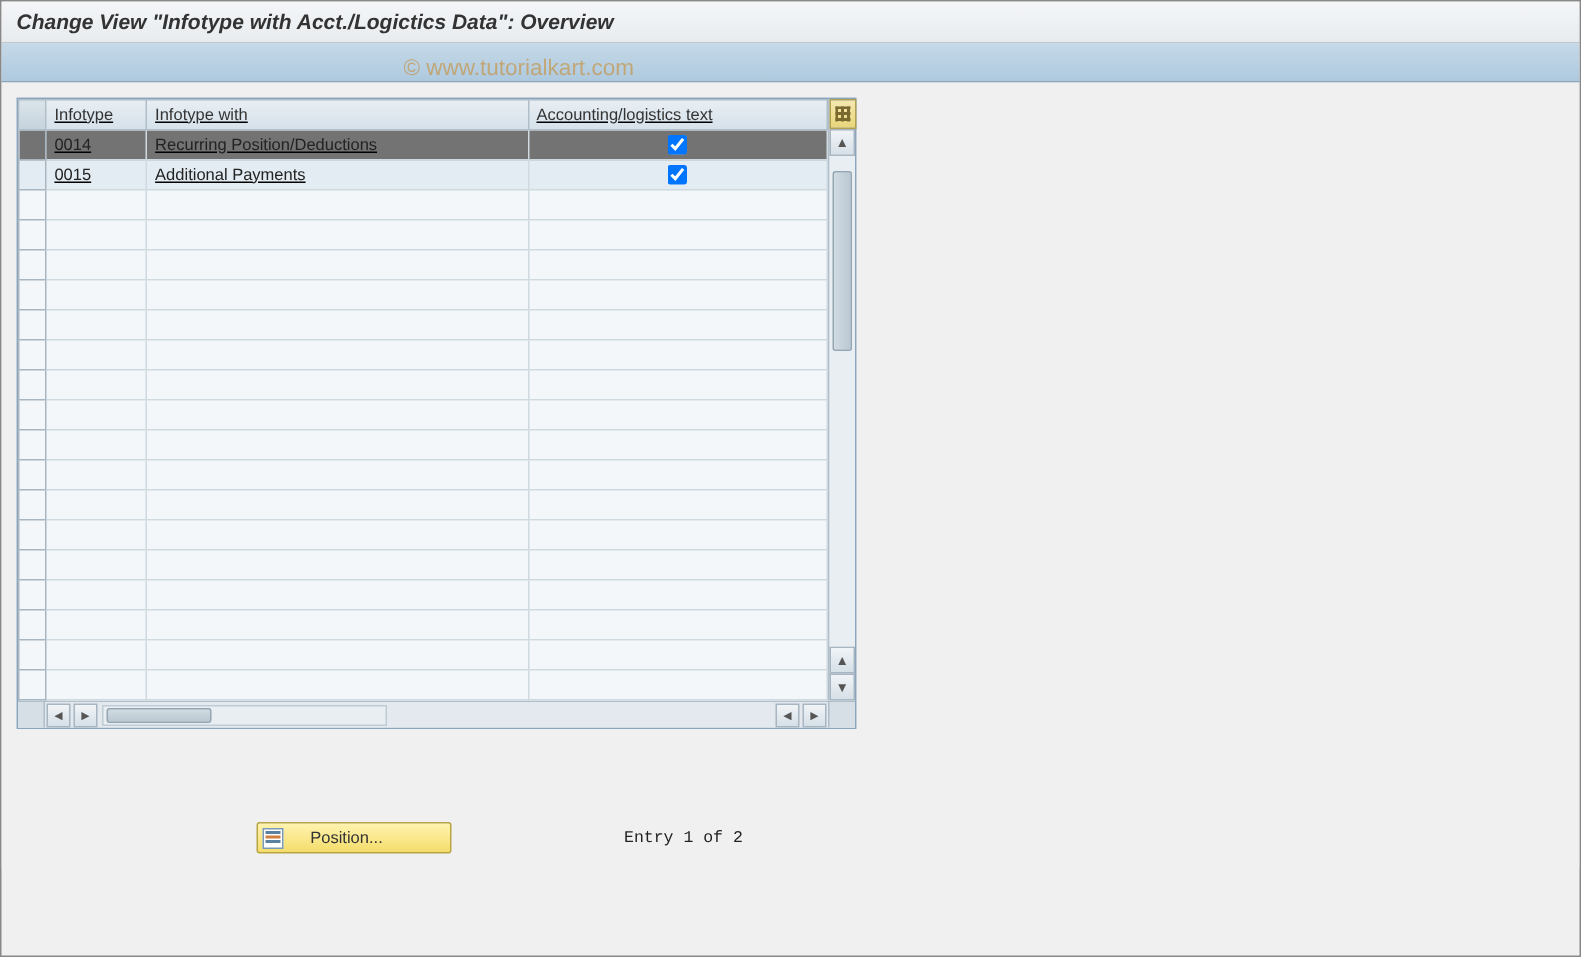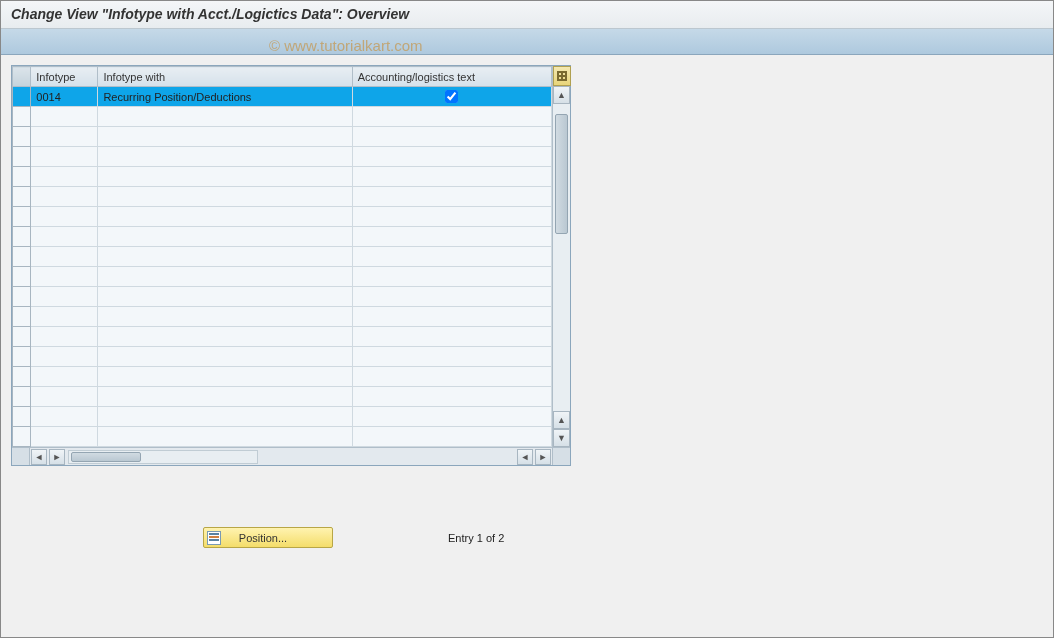--- a/index.html
+++ b/index.html
@@ -48,20 +48,21 @@
       border: 1px solid #8ba6bc;
       background: #fff;
       position: relative;
       width: 560px;
     }
     .table-scroll-container {
       display: flex;
     }
     .table-main {
       flex: 1;
+      text-decoration: underline;
     }
     table {
       border-collapse: collapse;
       width: 100%;
     }
     th {
       background: linear-gradient(to bottom, #e8eef3 0%, #d5e1ea 100%);
       border: 1px solid #b0bec9;
       text-align: left;
       font-weight: normal;
@@ -76,21 +77,21 @@
       background: linear-gradient(to bottom, #dbe4ea 0%, #c5d3dc 100%);
     }
     td {
       border: 1px solid #cfd9e0;
       padding: 2px 5px;
       height: 20px;
       background: #f3f7fa;
       font-size: 11px;
       color: #222;
     }
-    tr.data-row td { background: #0ea5e9; }
+    tr.data-row td { background: #737373; }
     tr.data-row:nth-child(even) td { background: #e3ecf2; }
     tr.empty-row td { background: #f3f7fa; }
     td.row-selector {
       width: 18px;
       padding: 0;
       background: linear-gradient(to right, #d6dfe6 0%, #c3d0da 100%);
       border: 1px solid #a8b6c1;
     }
     td.checkbox-cell { text-align: center; }
     .cb {
@@ -188,39 +189,39 @@
       border: 1px solid #b8a646;
       height: 21px;
       padding: 0 14px 0 4px;
       font-size: 11px;
       color: #333;
       cursor: pointer;
       border-radius: 2px;
       min-width: 130px;
       justify-content: center;
       position: relative;
-      margin-left: 32px;
     }
     .position-btn .icon-box {
       position: absolute;
       left: 3px;
       width: 14px; height: 14px;
       border: 1px solid #7a9ab3;
       background: #fff;
       display: flex;
       flex-direction: column;
       padding: 1px;
       gap: 1px;
     }
     .icon-box .line { height: 2px; background: #5a82a0; }
     .icon-box .line.hl { background: #d08040; }
     .entry-text {
       margin-left: 115px;
       font-size: 11px;
       color: #222;
+      font-family: Liberation Mono, monospace;
     }
     .col-infotype { width: 66px; }
     .col-text { width: 250px; }
     .col-acc { width: 196px; text-align: left;}
   </style>
 </head>
 <body>
 
 <div class="title-bar">Change View "Infotype with Acct./Logictics Data": Overview</div>
 <div class="toolbar"></div>
@@ -238,20 +239,26 @@
               <th class="col-infotype">Infotype</th>
               <th class="col-text">Infotype with</th>
               <th class="col-acc">Accounting/logistics text</th>
             </tr>
           </thead>
           <tbody id="tbody">
               <tr class="data-row">
                 <td class="row-selector"></td>
                 <td class="col-infotype">0014</td>
                 <td class="col-text">Recurring Position/Deductions</td>
+                <td class="col-acc checkbox-cell"><input type="checkbox" class="cb" checked="" style=""></td>
+              </tr>
+              <tr class="data-row">
+                <td class="row-selector"></td>
+                <td class="col-infotype">0015</td>
+                <td class="col-text">Additional Payments</td>
                 <td class="col-acc checkbox-cell"><input type="checkbox" class="cb" checked="" style=""></td>
               </tr>
               <tr class="empty-row">
                 <td class="row-selector"></td>
                 <td class="col-infotype"></td>
                 <td class="col-text"></td>
                 <td class="col-acc checkbox-cell"></td>
               </tr>
               <tr class="empty-row">
                 <td class="row-selector"></td>

